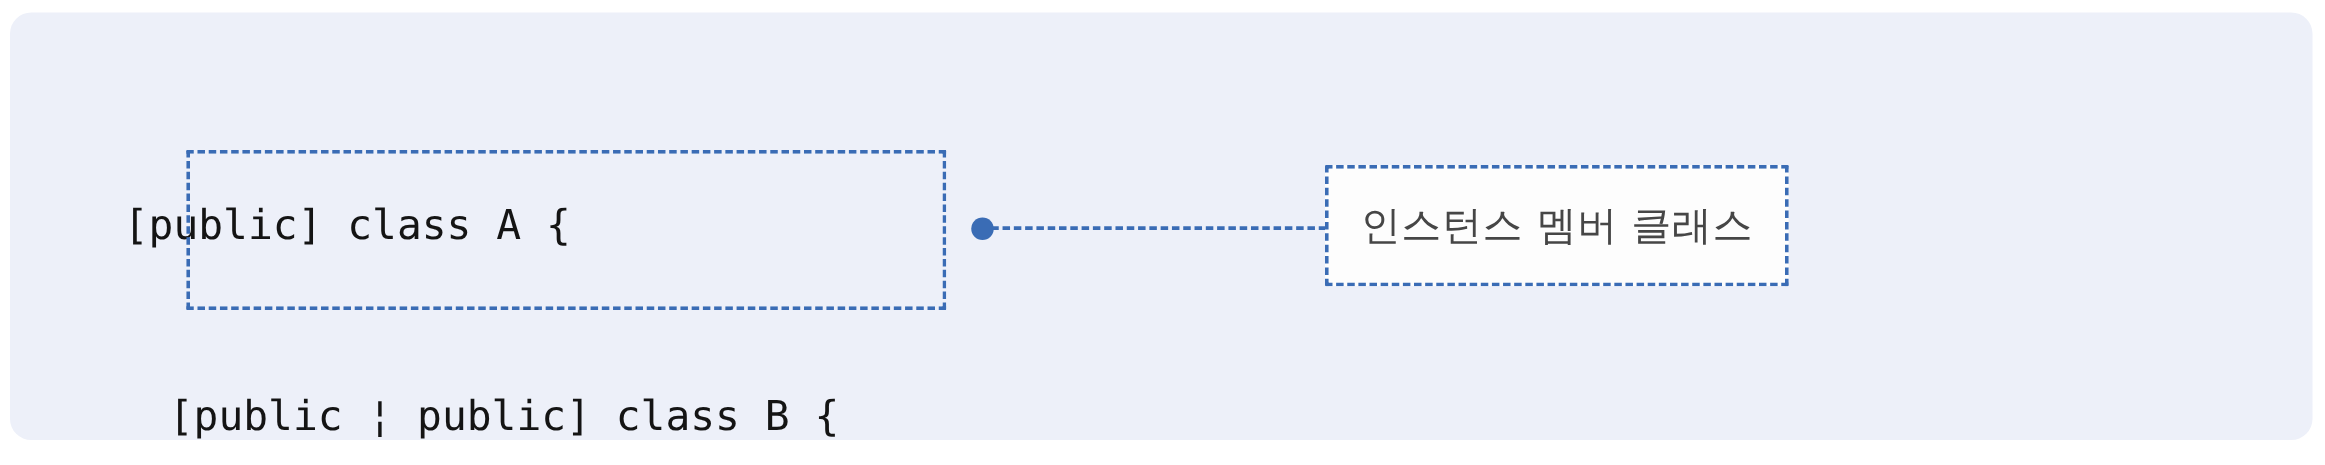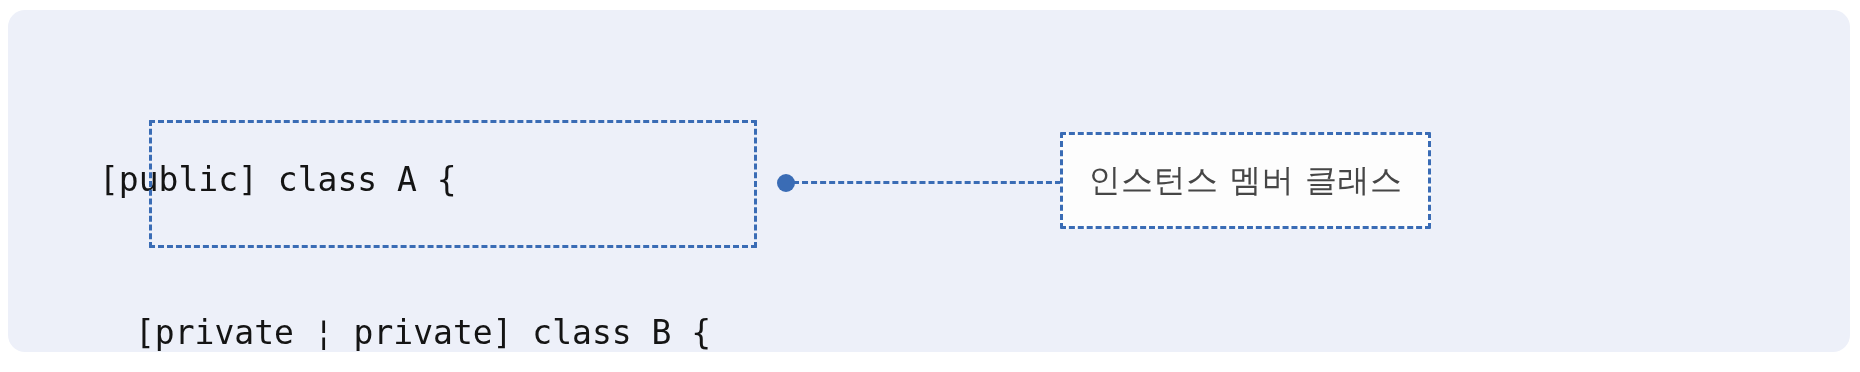--- a/index.html
+++ b/index.html
@@ -110,21 +110,21 @@
 </style>
 </head>
 <body>
 
 <div id="figure-root">
 
   <div class="panel"></div>
 
   <div class="code-block">
     <span class="code-line">[public] class A {</span>
-    <span class="code-line indented">[private ¦ private] class B {</span>
+    <span class="code-line indented">[public ¦ public] class B {</span>
     
     
   </div>
 
   <div class="nested-box"></div>
 
   <div class="connector-dot"></div>
   <div class="connector-line"></div>
 
   <div class="callout-box">

